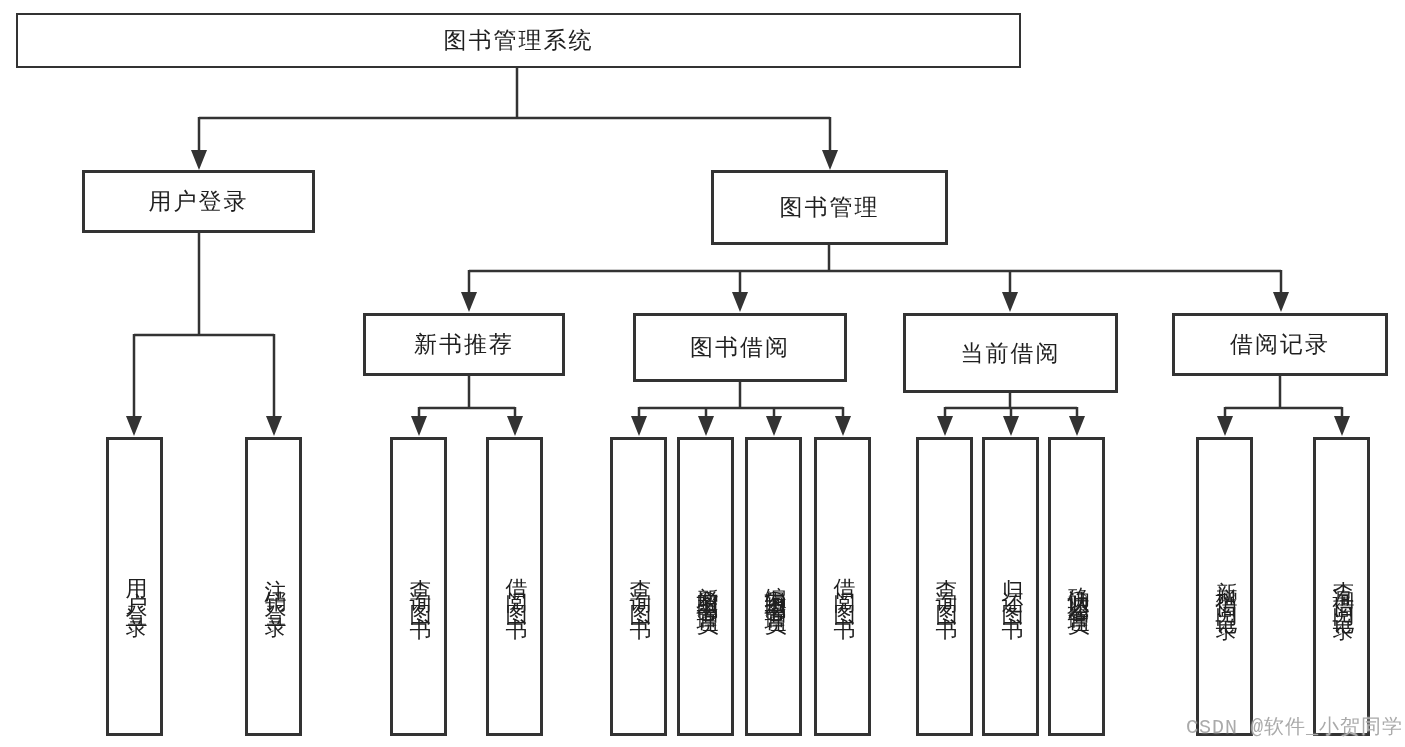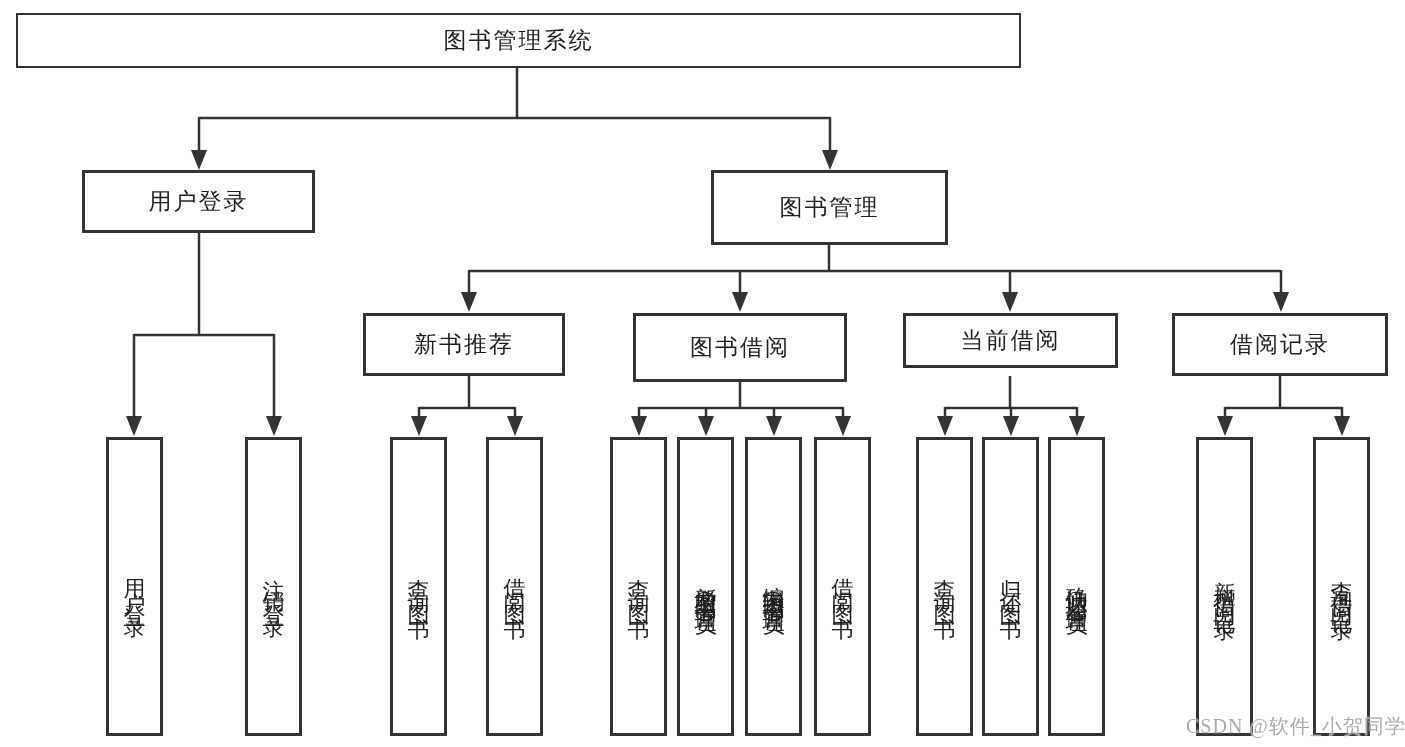--- a/index.html
+++ b/index.html
@@ -1,21 +1,21 @@
 <!DOCTYPE html>
 <html><head>
 <meta charset="utf-8">
 <style>
   html,body{margin:0;padding:0;background:#ffffff;}
   .canvas{
     position:relative;
     width:1405px;height:747px;
     background:#ffffff;
     overflow:hidden;
-    font-family:Liberation Serif, serif;
+    font-family:Liberation Mono, monospace;
   }
   .connectors{
     position:absolute;left:0;top:0;width:1405px;height:747px;
     pointer-events:none;
   }
   .box{
     position:absolute;
     box-sizing:border-box;
     background:#ffffff;
     border:3px solid #333333;
@@ -133,21 +133,21 @@
     </g>
   </svg>
 
   <div class="box root" style="left:16px;top:13px;width:1005px;height:55px;">图书管理系统</div>
 
   <div class="box" style="left:82px;top:170px;width:233px;height:63px;">用户登录</div>
   <div class="box" style="left:711px;top:170px;width:237px;height:75px;">图书管理</div>
 
   <div class="box" style="left:363px;top:313px;width:202px;height:63px;">新书推荐</div>
   <div class="box" style="left:633px;top:313px;width:214px;height:69px;">图书借阅</div>
-  <div class="box" style="left:903px;top:313px;width:215px;height:55px;text-align:right;">当前借阅</div>
+  <div class="box" style="left:903px;top:313px;width:215px;height:80px;text-align:right;">当前借阅</div>
   <div class="box" style="left:1172px;top:313px;width:216px;height:63px;">借阅记录</div>
 
   <div class="box leaf ls4" style="left:106px;top:437px;width:57px;height:299px;">用户登录</div>
   <div class="box leaf ls4" style="left:245px;top:437px;width:57px;height:299px;">注销登录</div>
 
   <div class="box leaf ls4" style="left:390px;top:437px;width:57px;height:299px;">查询图书</div>
   <div class="box leaf ls4" style="left:486px;top:437px;width:57px;height:299px;">借阅图书</div>
 
   <div class="box leaf ls4" style="left:610px;top:437px;width:57px;height:299px;">查询图书</div>
   <div class="box leaf ls10" style="left:677px;top:437px;width:57px;height:299px;">新增图书（管理员）</div>

